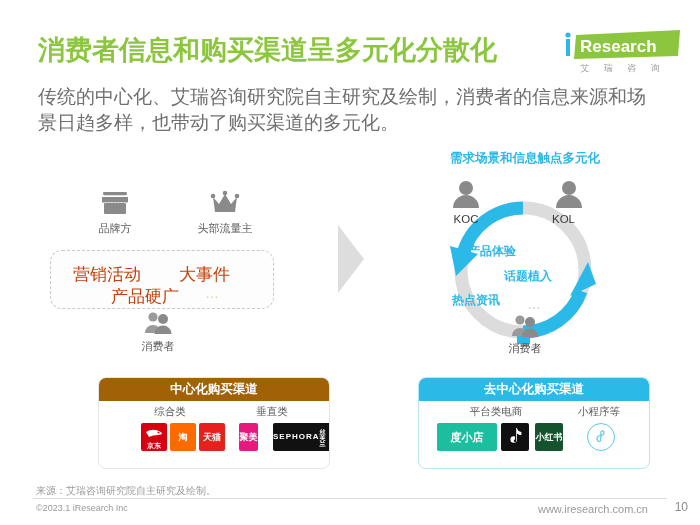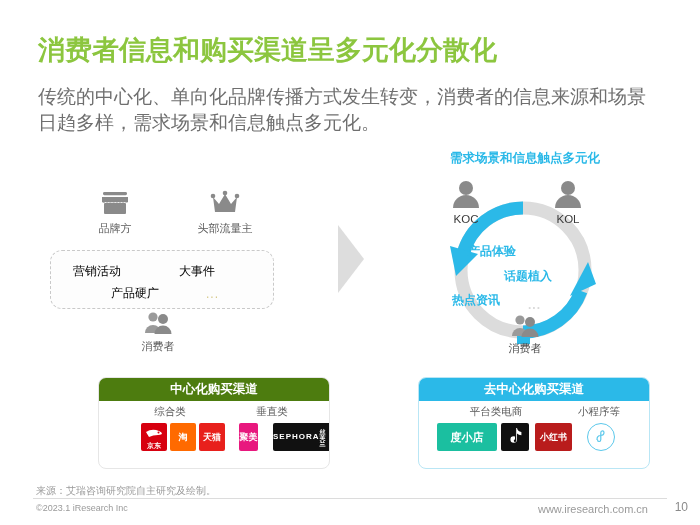--- a/index.html
+++ b/index.html
@@ -50,82 +50,82 @@
   .icon-col{position:absolute;width:90px;text-align:center;}
   .icon-col .ico{height:30px;display:block;margin:0 auto 3px auto;}
   .icon-col .cap{font-size:11px;color:#5a5a5a;white-space:nowrap;}
 
   
   .dashed-box{
     position:absolute;left:22px;top:100px;width:222px;height:57px;
     border:1.5px dashed #c9c9c9;border-radius:12px;
     background:#fdfdfd;
   }
-  .tagword{position:absolute;font-size:12px;color:#000000;white-space:nowrap;}
+  .tagword{position:absolute;font-size:17px;color:#c2410c;white-space:nowrap;}
   .tagdots{position:absolute;font-size:12px;color:#d6c98a;letter-spacing:1px;}
 
   
   .consumer-left{position:absolute;left:55px;top:160px;width:150px;text-align:center;}
   .consumer-left .cap{font-size:11px;color:#5a5a5a;margin-top:1px;}
 
   
   .big-arrow{
     position:absolute;left:338px;top:225px;
     width:0;height:0;
     border-top:34px solid transparent;
     border-bottom:34px solid transparent;
     border-left:26px solid #dddddd;
   }
 
   
   .circle-wrap{position:absolute;left:30px;top:30px;width:250px;height:185px;}
 
   .person-koc{position:absolute;left:38px;top:0px;width:56px;text-align:center;}
-  .person-kol{position:absolute;left:140px;top:0px;width:56px;text-align:center;}
+  .person-kol{position:absolute;left:152px;top:0px;width:56px;text-align:left;}
   .person-koc .cap,.person-kol .cap{font-size:11.5px;color:#3a3a3a;margin-top:1px;}
 
   .cyanword{position:absolute;font-size:12px;font-weight:bold;color:#2BB9E8;white-space:nowrap;}
   .cyandots{position:absolute;font-size:12px;color:#d9d9d9;letter-spacing:1px;font-weight:bold;}
 
   .consumer-right{position:absolute;left:90px;top:133px;width:70px;text-align:center;}
   .consumer-right .cap{font-size:11px;color:#4a4a4a;margin-top:0px;}
 
   
   .chan-box{
     position:absolute;top:227px;left:70px;width:232px;height:92px;
     border-radius:8px;background:#ffffff;
     border:1px solid #e6e6e6;
     box-sizing:border-box;overflow:hidden;
   }
   .chan-box.right{left:48px;border-color:#b9e6f5;}
   .chan-head{
     height:23px;line-height:23px;text-align:center;
     color:#ffffff;font-size:12.5px;font-weight:bold;
   }
-  .chan-head.gray{background:#4d7c0f;}
+  .chan-head.gray{background:#a16207;}
   .chan-head.cyan{background:#2BB9E8;}
   .chan-cats{position:relative;height:18px;margin-top:4px;}
   .chan-cat{position:absolute;font-size:10.5px;color:#5a5a5a;text-align:center;white-space:nowrap;}
   .chan-logos{position:relative;height:36px;}
 
   
   .chip{
     position:absolute;height:28px;border-radius:2px;
     display:flex;align-items:center;justify-content:center;
     font-size:9px;font-weight:bold;color:#fff;overflow:hidden;
     line-height:1;
   }
   .chip-jd{background:#D7000F;width:26px;}
   .chip-tb{background:#FF6A00;width:26px;}
   .chip-tm{background:#E8201C;width:26px;}
   .chip-jm{background:#E8187E;width:19px;}
   .chip-se{background:#111111;width:60px;}
   .chip-dxd{background:#1BBFA0;width:60px;text-align:right;}
   .chip-dy{background:#101010;width:28px;}
-  .chip-xhs{background:#b91c1c;width:37px;}
+  .chip-xhs{background:#14532d;width:28px;}
 
   .chip .l1{font-size:9px;}
   .chip .l2{font-size:6px;letter-spacing:2px;margin-top:1px;}
 
   .miniprog{
     position:absolute;width:28px;height:28px;border-radius:50%;
     border:1.6px solid #5BC8EB;box-sizing:border-box;
     display:flex;align-items:center;justify-content:center;
   }
 
@@ -140,22 +140,31 @@
   .foot-pg{position:absolute;right:20px;top:500px;font-size:12px;color:#8a8a8a;}
 </style>
 </head>
 <body>
 
 <div class="slide">
 
   <div class="header">
     <div class="title-main">消费者信息和购买渠道呈多元化分散化</div>
 
-
-    <div class="subtitle">传统的中心化、单向化品牌传播方式发生转变，消费者的信息来源和场景日趋多样，需求场景和信息触点多元化。</div>
+    <div class="logo-wrap">
+      <svg class="logo-mark" viewBox="0 0 120 32">
+        <polygon points="14,5 118,0 116,26 12,29" fill="#8CC63F"></polygon>
+        <rect x="4" y="9" width="4" height="17" fill="#2BB9E8"></rect>
+        <circle cx="6" cy="5" r="2.6" fill="#2BB9E8"></circle>
+        <text x="18" y="22" font-family="'Liberation Sans',sans-serif" font-size="17" font-weight="bold" fill="#ffffff">Research</text>
+      </svg>
+      <div class="logo-cn">艾 瑞 咨 询</div>
+    </div>
+
+    <div class="subtitle">传统的中心化、艾瑞咨询研究院自主研究及绘制，消费者的信息来源和场景日趋多样，也带动了购买渠道的多元化。</div>
   </div>
 
   <div class="panel-left">
 
     <div class="left-icons">
       <div class="icon-col" style="left:20px;text-align:center;">
         <svg class="ico" width="30" height="26" viewBox="0 0 30 26">
           <rect x="3" y="2" width="24" height="3.2" rx="1.4" fill="#8a8a8a"></rect>
           <path d="M2 7 h26 v5 a3 3 0 0 1 -3.2 0 a3 3 0 0 1 -3.2 0 a3 3 0 0 1 -3.2 0 a3 3 0 0 1 -3.2 0 a3 3 0 0 1 -3.2 0 a3 3 0 0 1 -3.2 0 a3 3 0 0 1 -3.2 0 a3 3 0 0 1 -3.6 0 z" fill="#8a8a8a"></path>
           <rect x="4" y="13" width="22" height="11" rx="1" fill="#8a8a8a"></rect>

